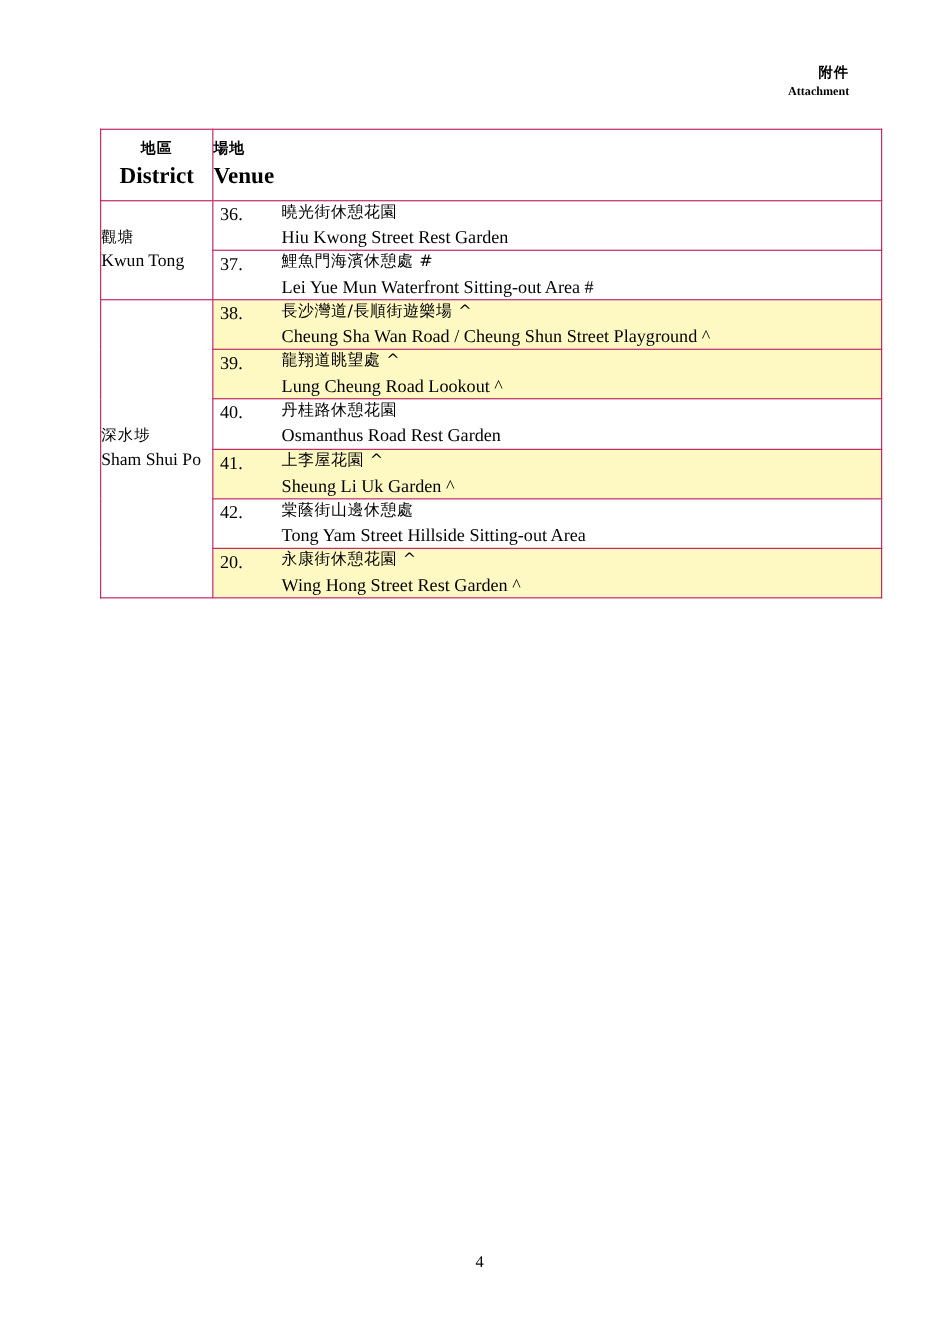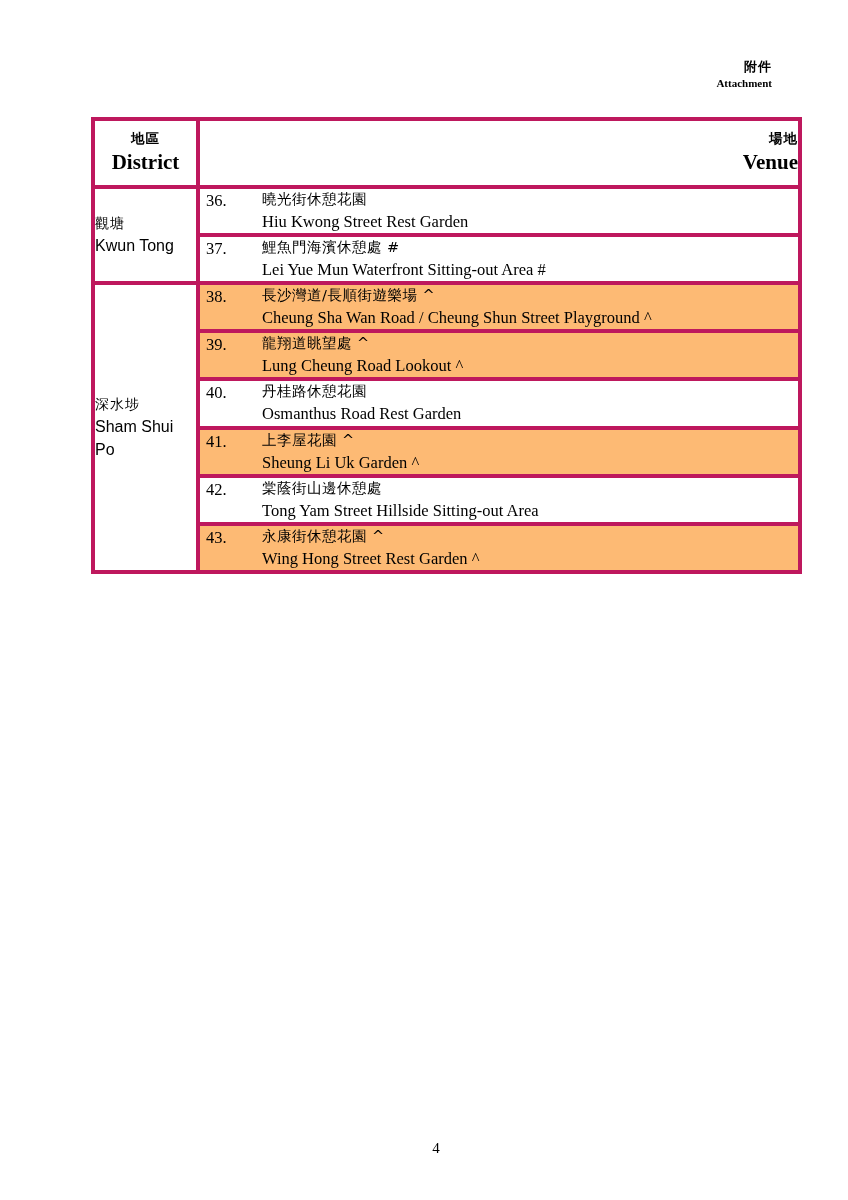--- a/index.html
+++ b/index.html
@@ -41,31 +41,31 @@
   }
   table.venue-table {
     position: absolute;
     left: 79px;
     top: 117px;
     width: 711px;
     border-collapse: collapse;
     table-layout: fixed;
   }
   table.venue-table td, table.venue-table th {
-    border: 4px solid #be185d;
+    border: 1px solid #be185d;
     vertical-align: middle;
     padding: 0;
   }
   th.head-district {
     width: 101px;
     height: 64px;
     text-align: center;
   }
   th.head-venue {
-    text-align: right;
+    text-align: left;
   }
   .head-zh {
     font-family: "DejaVu Sans", sans-serif;
     font-size: 13.5px;
     font-weight: bold;
     letter-spacing: 1px;
     line-height: 1.5;
   }
   .head-en {
     font-family: "Liberation Serif", serif;
@@ -78,29 +78,29 @@
     font-size: 16px;
     line-height: 1.45;
   }
   .district-zh {
     font-family: "DejaVu Sans", sans-serif;
     font-size: 14px;
     letter-spacing: 1px;
     display: block;
   }
   .district-en {
-    font-family: Liberation Sans, sans-serif;
+    font-family: Liberation Serif, serif;
     font-size: 16px;
     display: block;
   }
   td.venue-cell {
     padding: 7px 0 8px 0;
   }
   td.venue-cell.highlight {
-    background: #fdba74;
+    background: #fef9c3;
   }
   .venue-row-inner {
     display: flex;
     align-items: flex-start;
   }
   .venue-num {
     width: 62px;
     flex: 0 0 62px;
     box-sizing: border-box;
     padding-left: 6px;
@@ -242,21 +242,21 @@
             <div class="venue-texts">
               <span class="venue-zh">棠蔭街山邊休憩處</span>
               <span class="venue-en">Tong Yam Street Hillside Sitting-out Area</span>
             </div>
           </div>
         </td>
       </tr>
       <tr>
         <td class="venue-cell highlight">
           <div class="venue-row-inner">
-            <div class="venue-num">43.</div>
+            <div class="venue-num">20.</div>
             <div class="venue-texts">
               <span class="venue-zh">永康街休憩花園 ^</span>
               <span class="venue-en">Wing Hong Street Rest Garden ^</span>
             </div>
           </div>
         </td>
       </tr>
     </tbody>
   </table>
 

